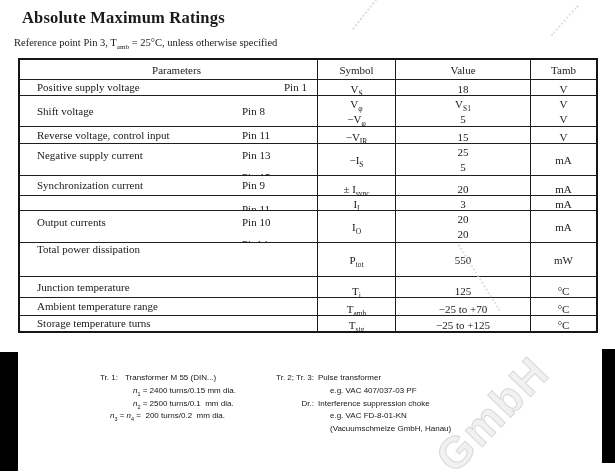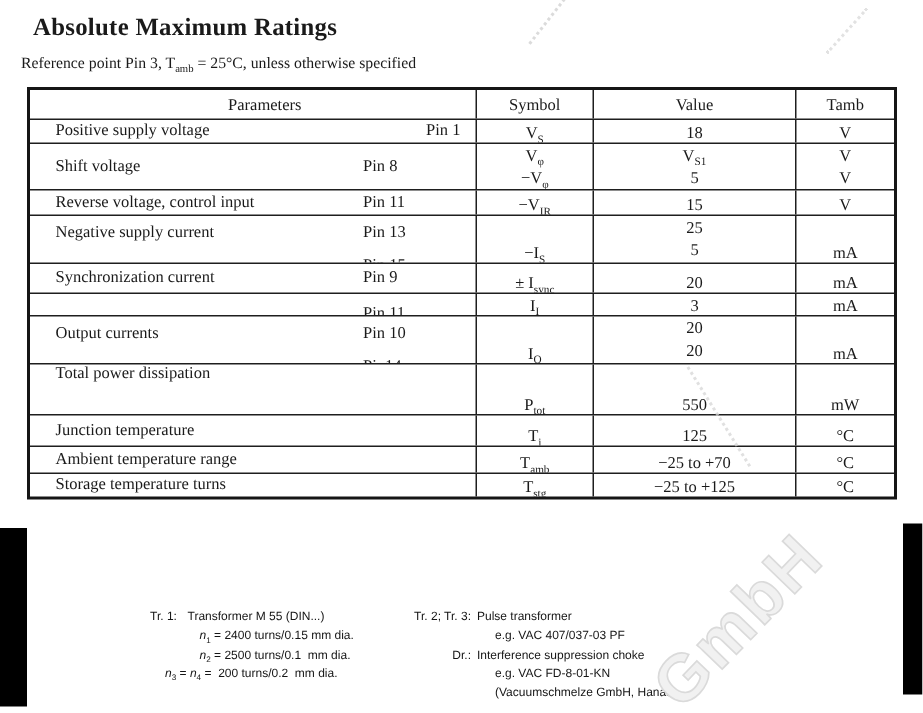--- a/index.html
+++ b/index.html
@@ -20,36 +20,36 @@
   .td { font-size: 11px; overflow: hidden; }
   .c-param { width: 297px; position: relative; display: flex;
              flex-direction: column; justify-content: center; padding-left: 17px; }
   .c-sym  { width: 78px;  border-left: 1.6px solid #1e1e1e; }
   .c-val  { width: 135px; border-left: 1.6px solid #1e1e1e; }
   .c-unit { flex: 1;      border-left: 1.6px solid #1e1e1e; }
   .c-sym, .c-val, .c-unit { display: flex; flex-direction: column;
                             align-items: center; justify-content: flex-end;
                             text-align: center; }
   .two  { justify-content: space-around; }
-  .ttop { justify-content: flex-end; padding-top: 1px; }
+  .ttop { justify-content: center; padding-top: 1px; }
   .hc   { justify-content: center; }
   .thead .c-param { align-items: center; padding-left: 16px; text-align: center; }
   .pl { position: relative; width: 100%; line-height: 13px; }
   .pin { position: absolute; left: 205px; top: 0; }
   .pin-far { left: 247px; }
   .indent20 { padding-left: 20px; margin-top: 36px; }
 
   
   .bar { position: absolute; background: #000; }
   .bar-left  { left: 0;   top: 352px; width: 18px; height: 119px; }
   .bar-right { left: 602px; top: 349px; width: 13px; height: 114px; }
 
   
   .noteblock { position: absolute; font-family: "Liberation Sans", "DejaVu Sans", sans-serif;
-               font-size: 8px; line-height: 12.8px; color: #151515; white-space: nowrap; margin-top: 33px; }
+               font-size: 8px; line-height: 12.8px; color: #151515; white-space: nowrap; }
   .nb-left  { left: 100px; top: 372px; }
   .nb-right { left: 270px; top: 372px; }
   .nlabel1 { display: inline-block; width: 25px; }
   .ind33 { padding-left: 33px; }
   .ind10 { padding-left: 10px; }
   .nlabel { display: inline-block; width: 48px; text-align: right; padding-right: 4px; }
   .eg { padding-left: 60px; }
   .nvar { font-style: italic; }
 
   

